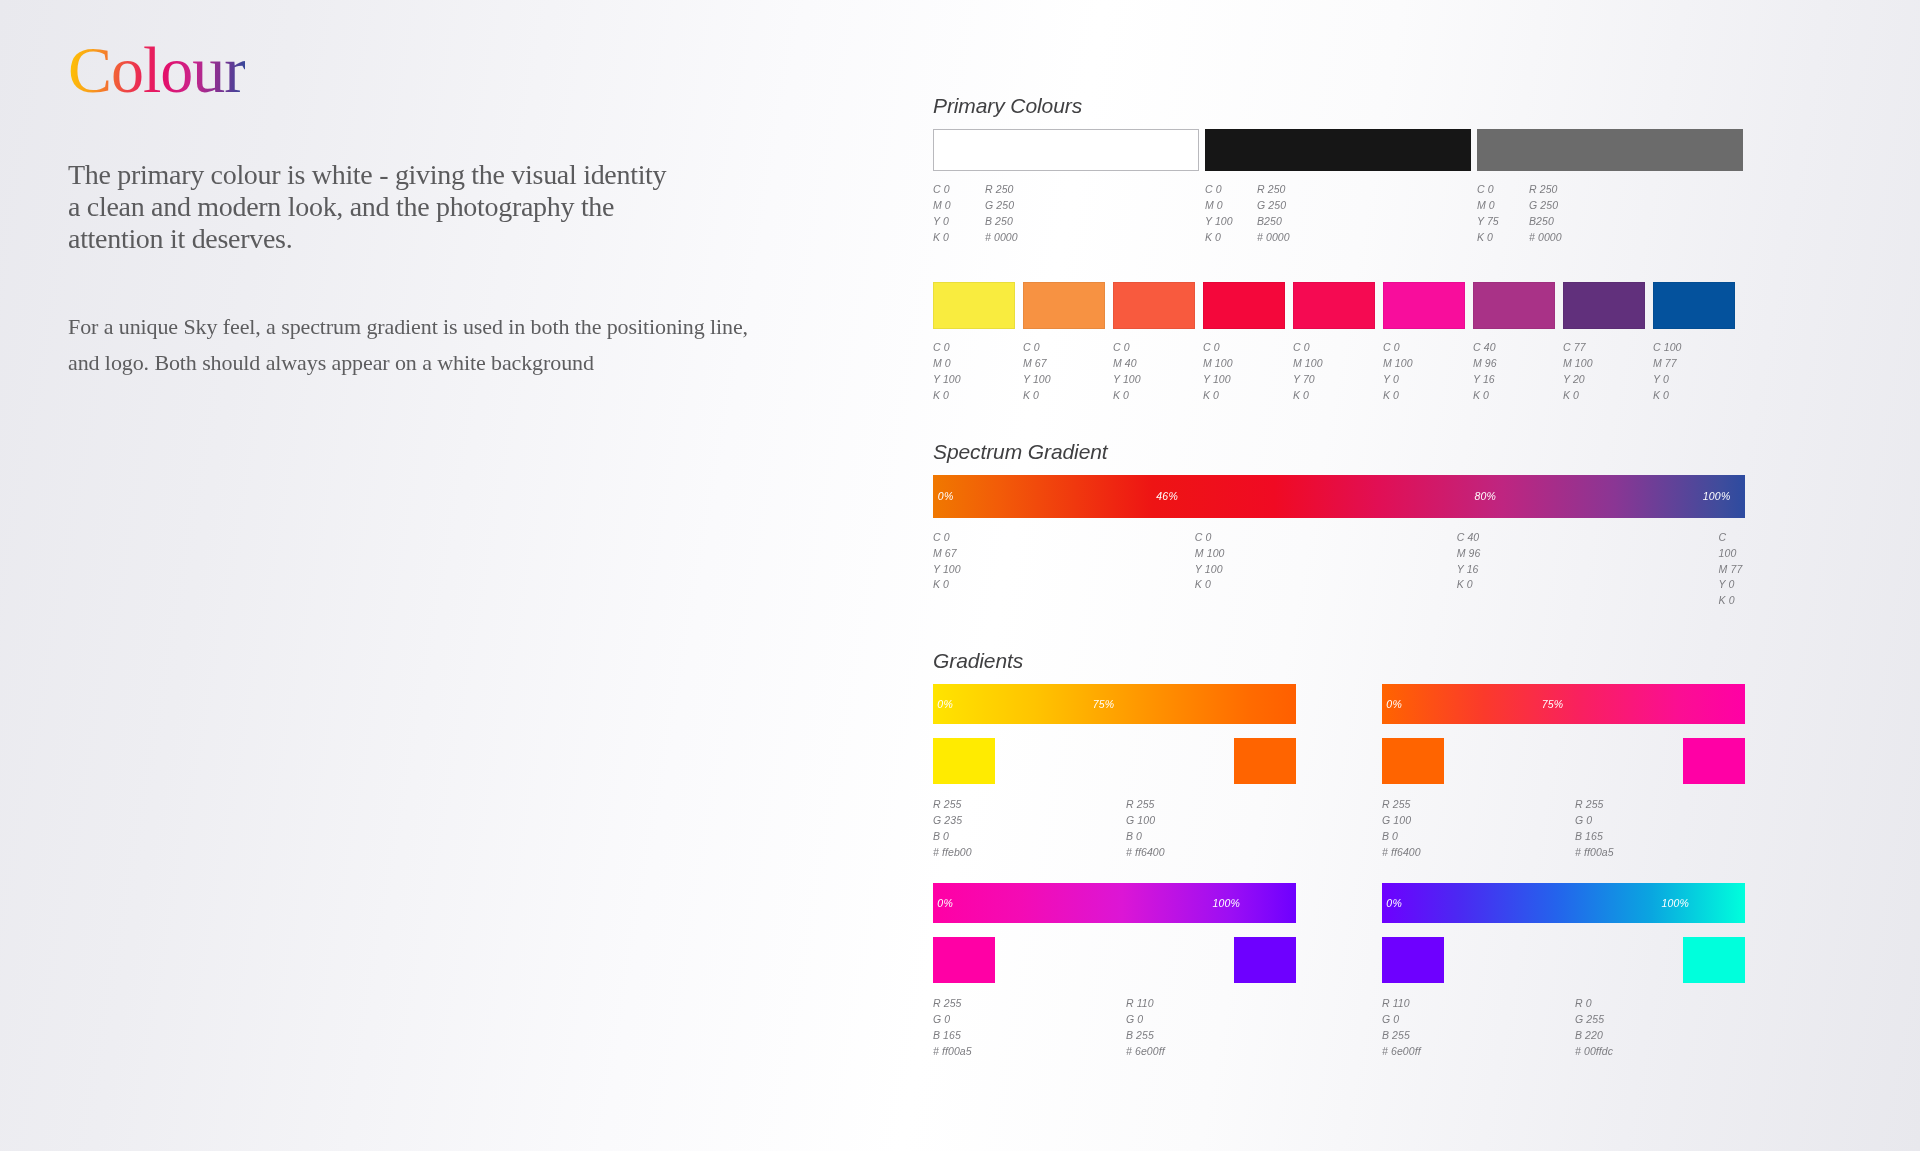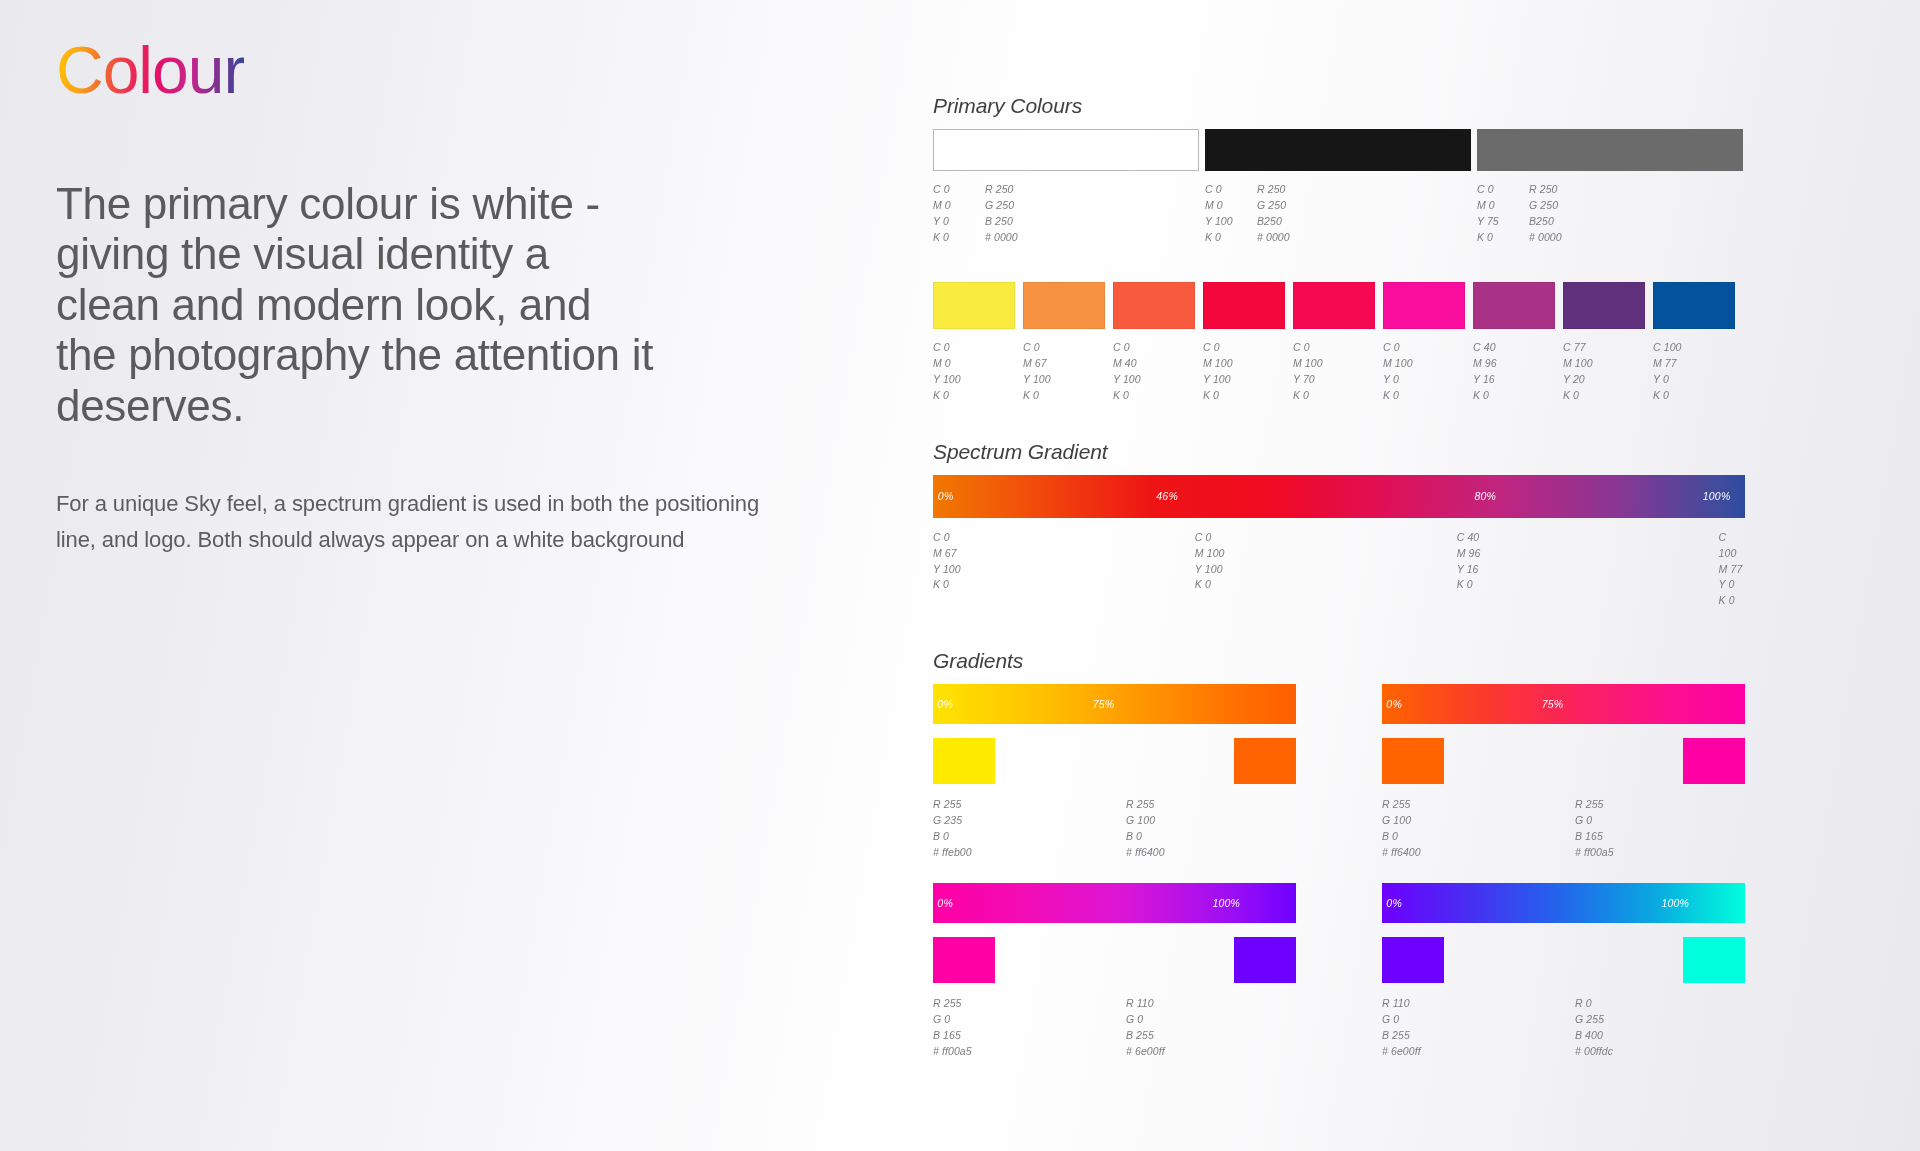--- a/index.html
+++ b/index.html
@@ -19,23 +19,24 @@
         #ffffff 52%,
         #fbfbfc 66%,
         #efeff3 86%,
         #e8e8ed 100%);
     position: relative;
   }
 
   
   .left-col {
     position: absolute;
-    left: 56px;
+    left: 68px;
     top: 34px;
     width: 760px;
+    font-family: Liberation Serif, serif;
   }
 
   .page-title {
     font-size: 66px;
     font-weight: 400;
     letter-spacing: -1px;
     line-height: 1.1;
     background: linear-gradient(95deg,
         #ffc700 0%,
         #f9a11b 14%,
@@ -46,22 +47,22 @@
         #7b3392 86%,
         #2c4b9b 100%);
     -webkit-background-clip: text;
     background-clip: text;
     color: transparent;
     -webkit-text-fill-color: transparent;
     display: inline-block;
   }
 
   .lead-para {
-    margin-top: 72px;
-    font-size: 44px;
+    margin-top: 52px;
+    font-size: 28px;
     line-height: 1.15;
     font-weight: 300;
     color: #5b5b5d;
     letter-spacing: -0.3px;
     max-width: 600px;
   }
 
   .body-para {
     margin-top: 54px;
     font-size: 22px;
@@ -483,21 +484,21 @@
           <div class="chip-specs">
             <div class="chip-spec">
               <div>R 110</div>
               <div>G 0</div>
               <div>B 255</div>
               <div># 6e00ff</div>
             </div>
             <div class="chip-spec right">
               <div>R 0</div>
               <div>G 255</div>
-              <div>B 400</div>
+              <div>B 220</div>
               <div># 00ffdc</div>
             </div>
           </div>
         </div>
       </div>
   </div>
 
 </div>
 
 </body></html>

